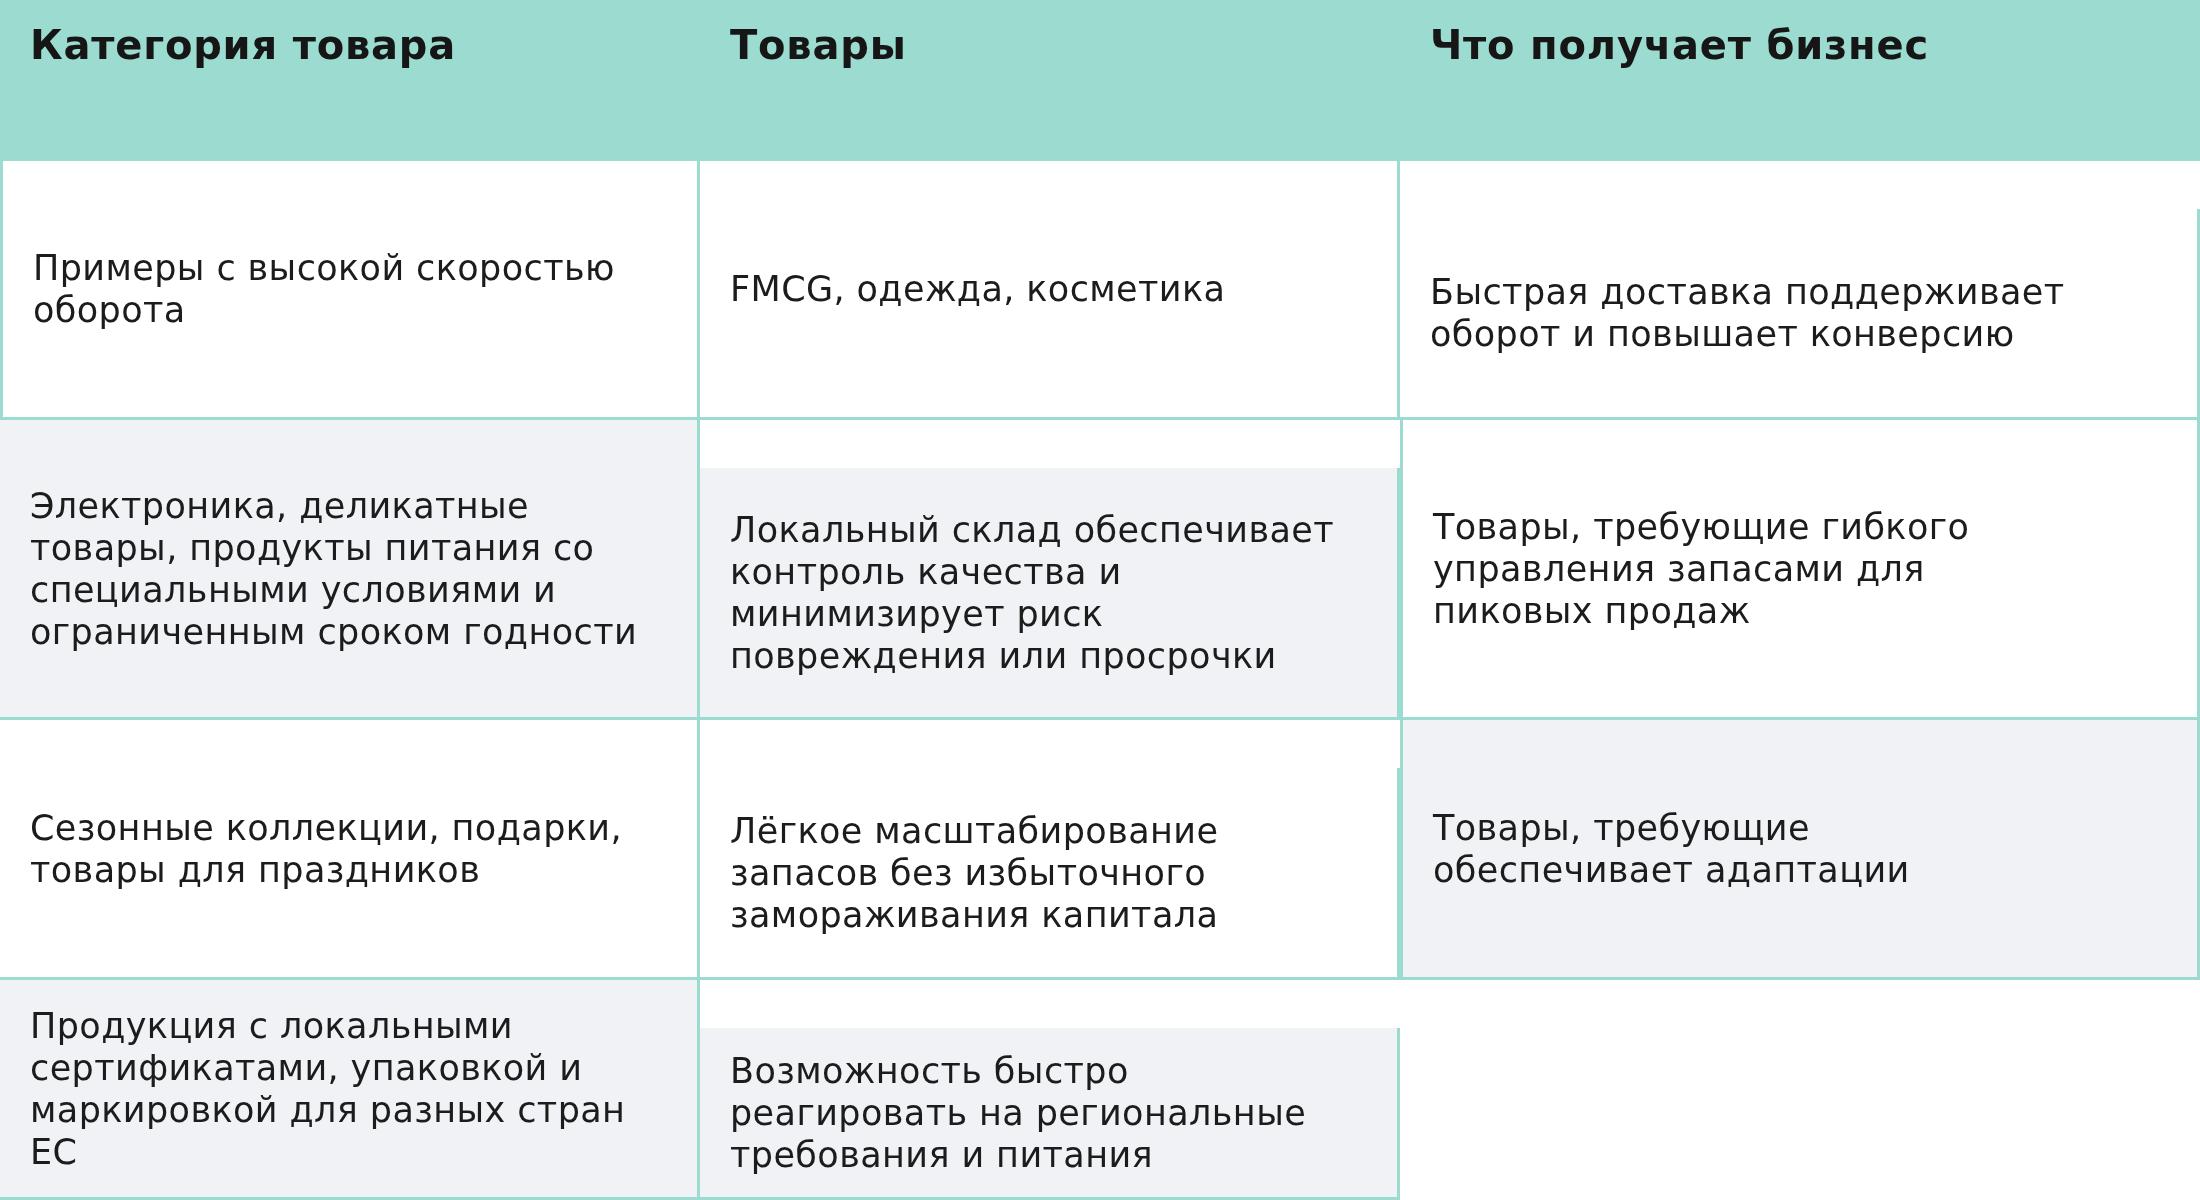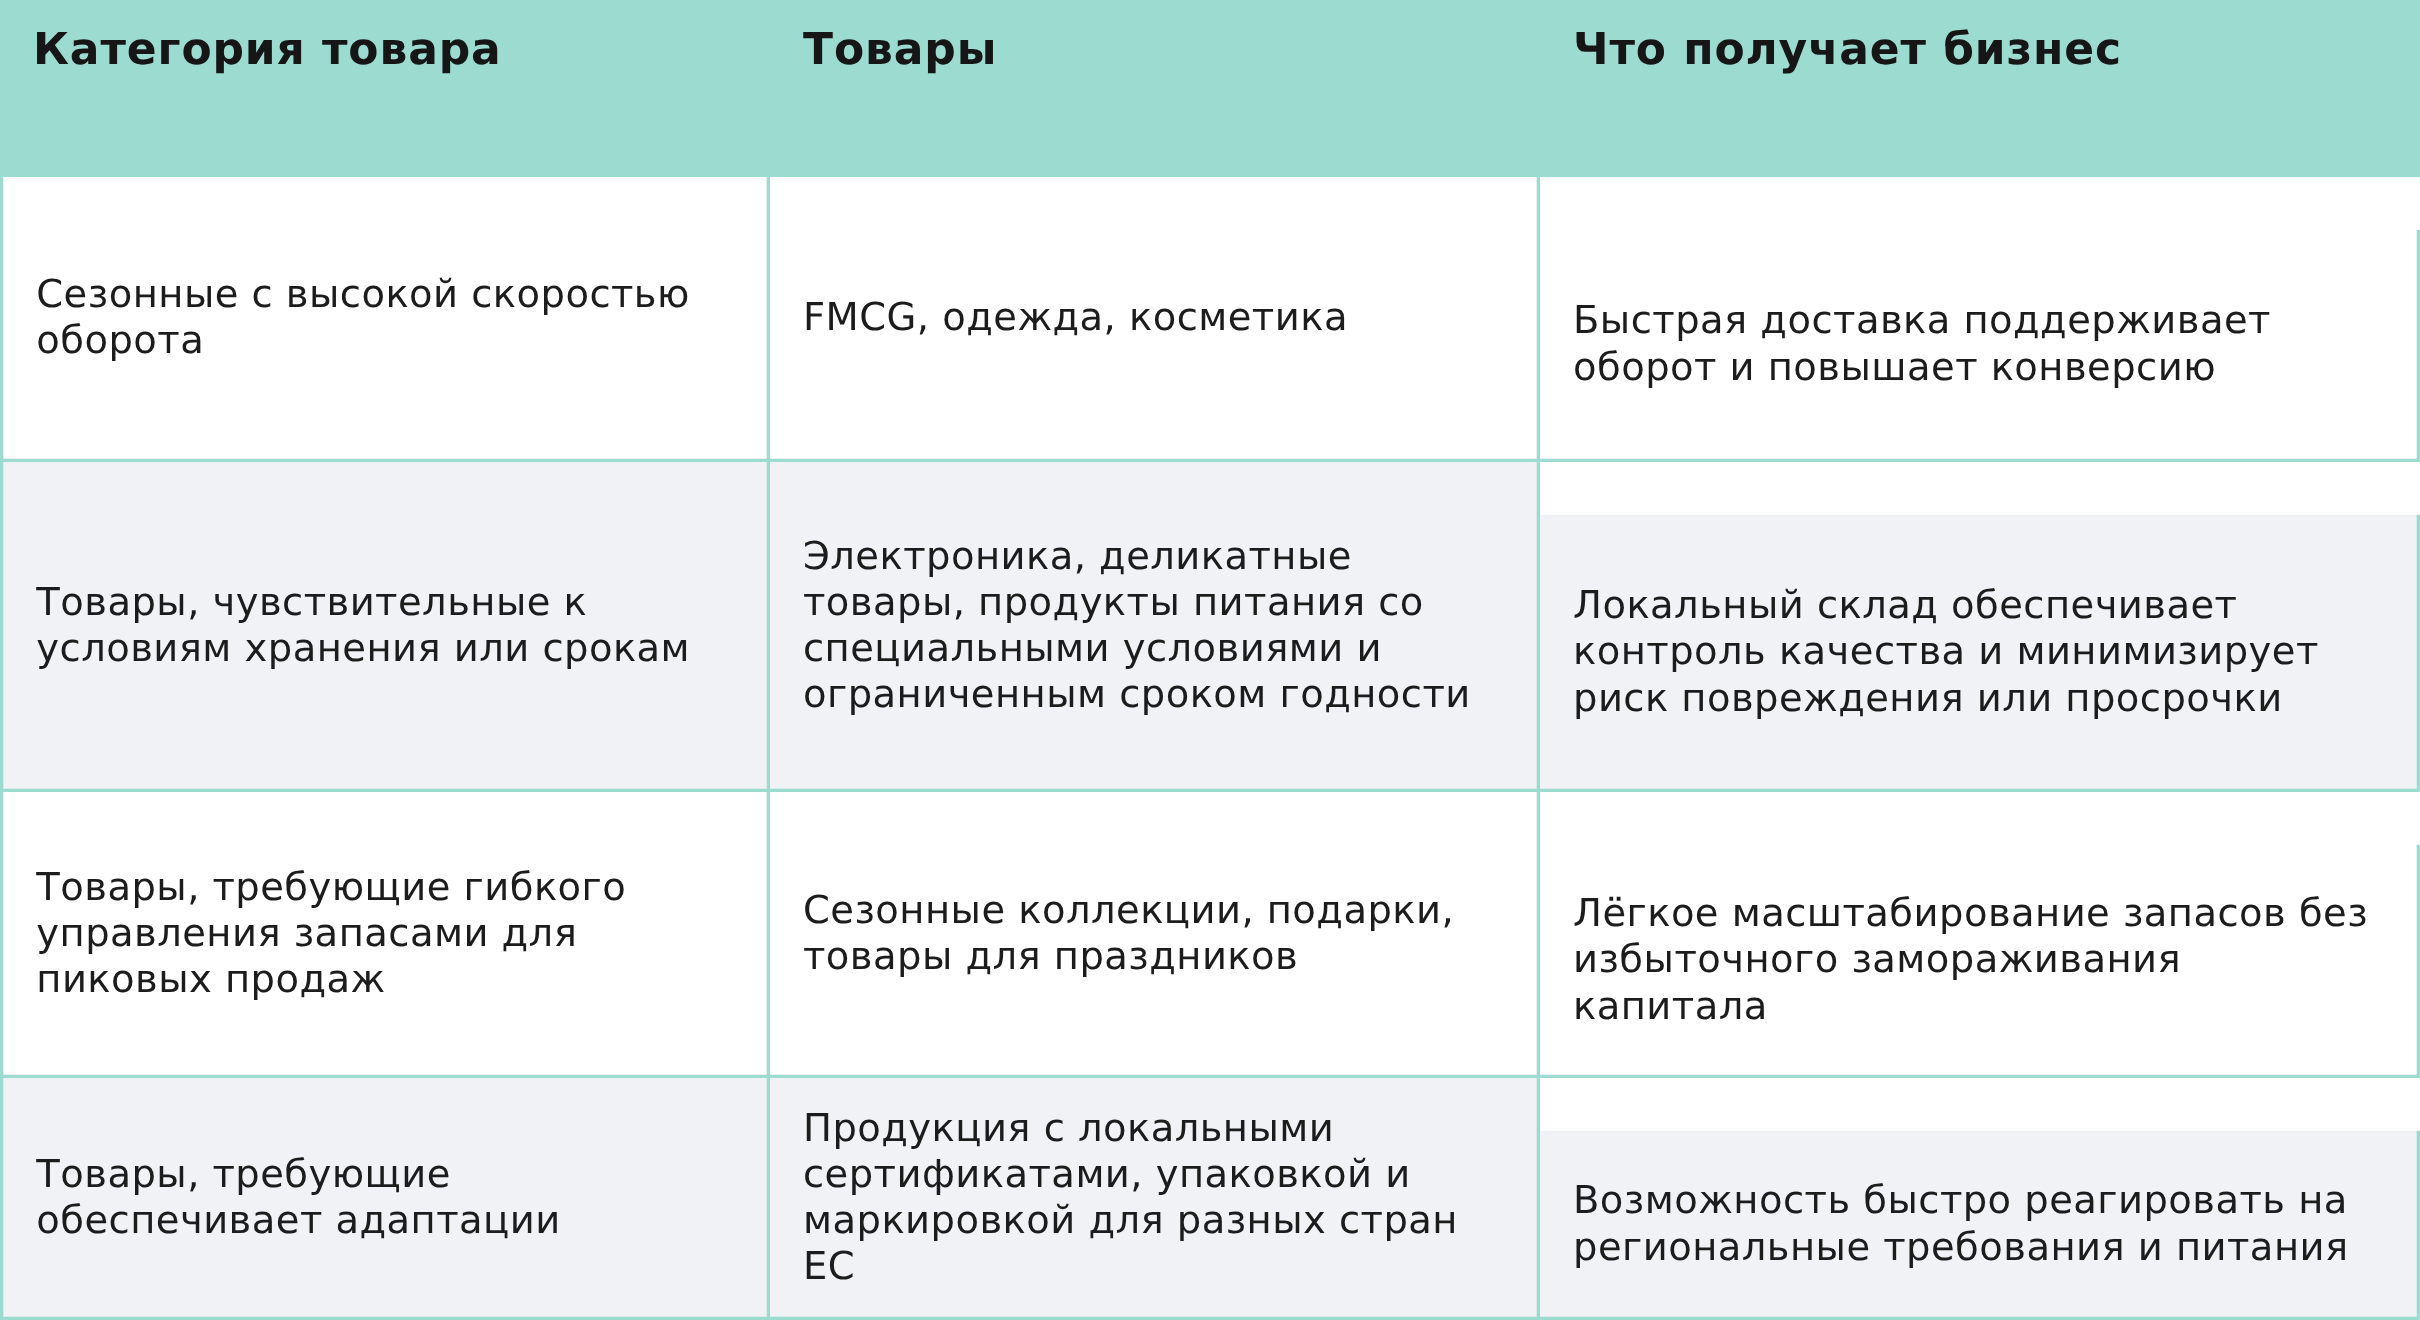--- a/index.html
+++ b/index.html
@@ -48,32 +48,29 @@
       <span>Категория товара</span>
     </div>
   <div class="cell head">
       <span>Товары</span>
     </div>
   <div class="cell head">
       <span>Что получает бизнес</span>
     </div>
 
   <div class="cell body-cell first row-odd">
-      <span style="max-width:640px">Сезонные с высокой скоростью оборота</span>
+      <span style="max-width:640px">Примеры с высокой скоростью оборота</span>
     </div>
   <div class="cell body-cell row-odd">
       <span style="max-width:640px">FMCG, одежда, косметика</span>
     </div>
   <div class="cell body-cell last row-odd">
       <span style="max-width:700px">Быстрая доставка поддерживает оборот и повышает конверсию</span>
     </div>
 
-  <div class="cell body-cell first row-even">
-      <span style="max-width:640px">Товары, чувствительные к условиям хранения или срокам</span>
-    </div>
   <div class="cell body-cell row-even">
       <span style="max-width:650px">Электроника, деликатные товары, продукты питания со специальными условиями и ограниченным сроком годности</span>
     </div>
   <div class="cell body-cell last row-even">
       <span style="max-width:700px">Локальный склад обеспечивает контроль качества и минимизирует риск повреждения или просрочки</span>
     </div>
 
   <div class="cell body-cell first row-odd">
       <span style="max-width:580px">Товары, требующие гибкого управления запасами для пиковых продаж</span>
     </div>

